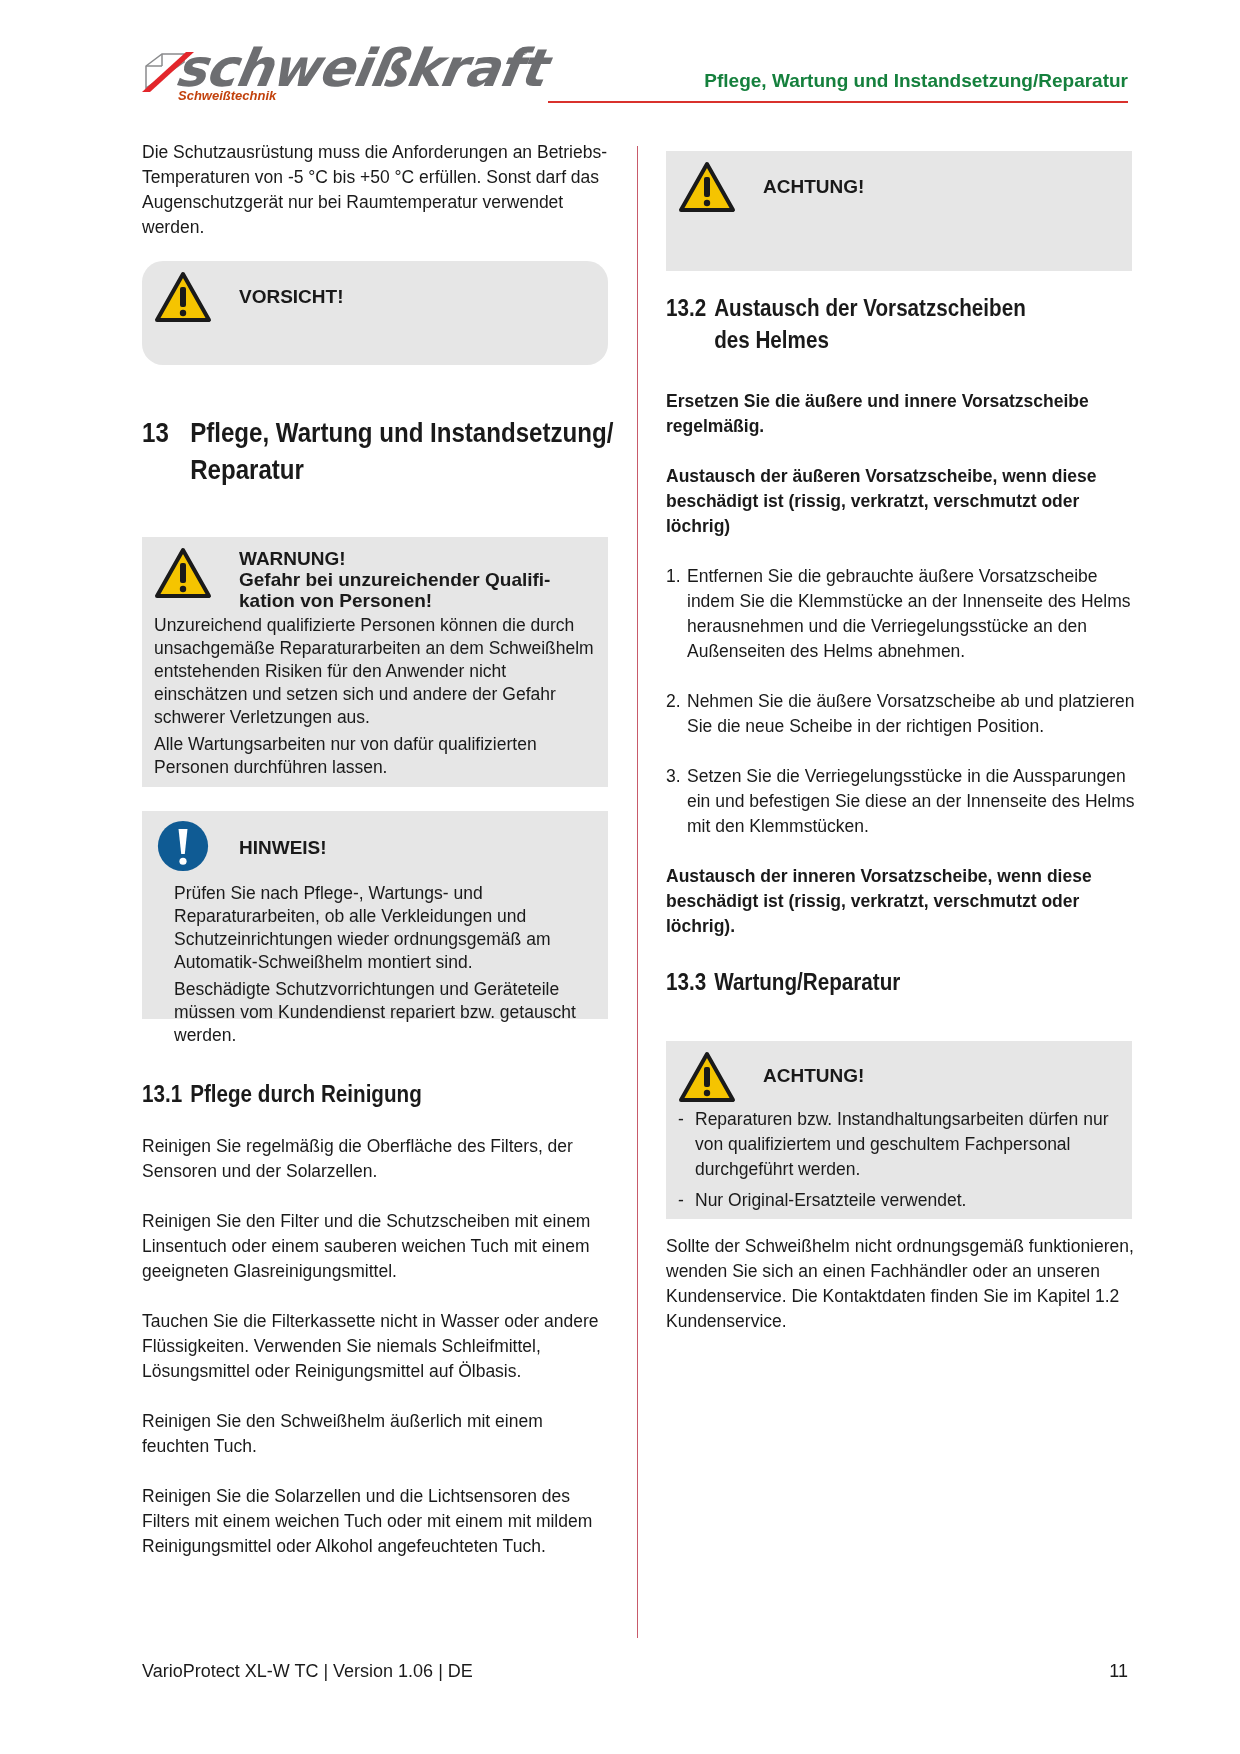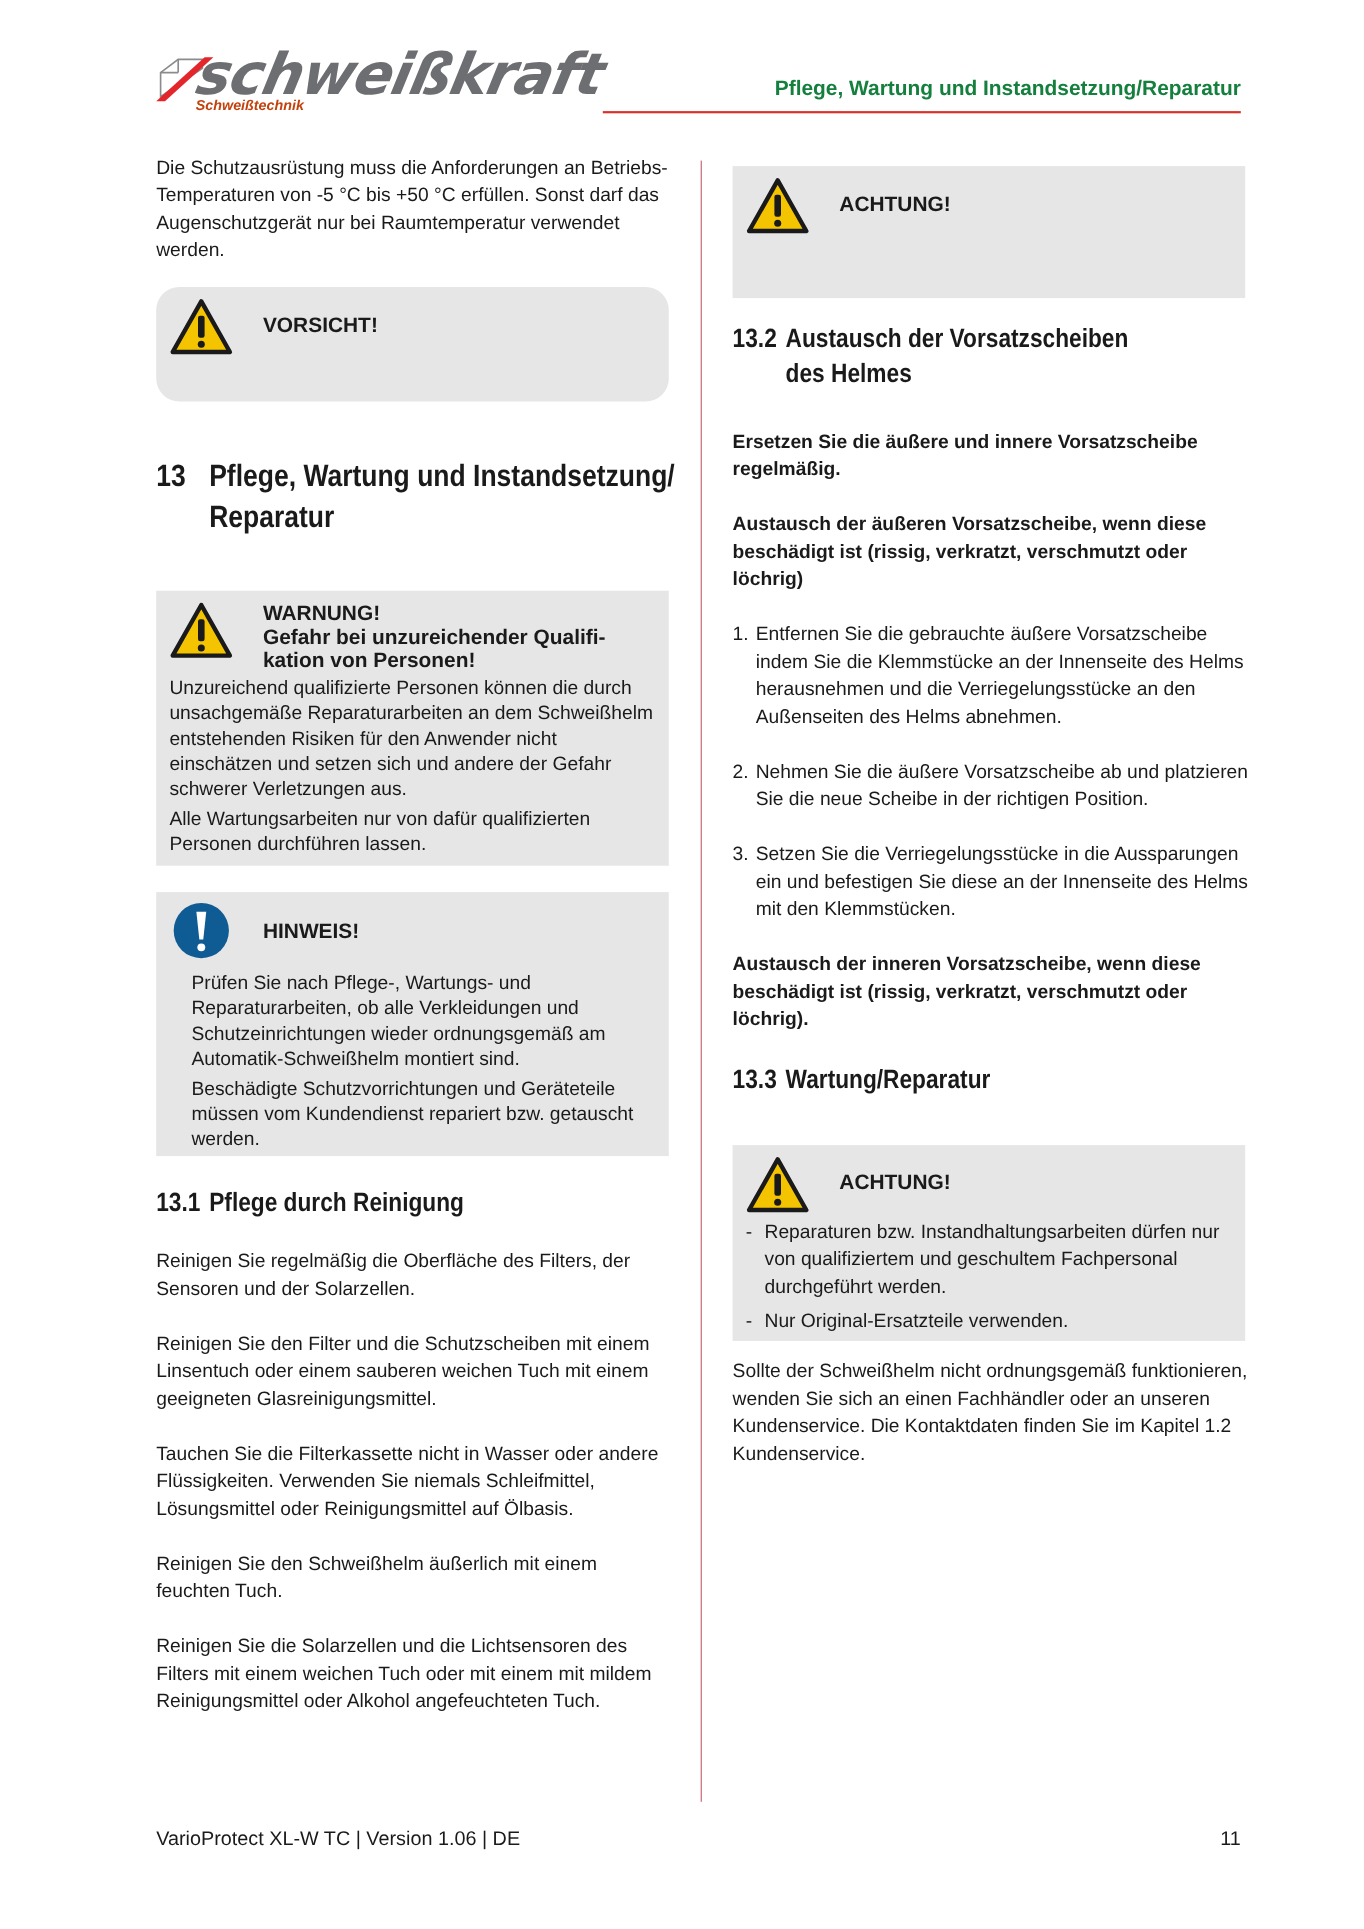--- a/index.html
+++ b/index.html
@@ -99,21 +99,21 @@
       <div>WARNUNG!</div>
       <div>Gefahr bei unzureichender Qualifi-</div>
       <div>kation von Personen!</div>
     </div>
     <div class="body" style="top:77px;">
       <p>Unzureichend qualifizierte Personen können die durch unsachgemäße Reparaturarbeiten an dem Schweißhelm entstehenden Risiken für den Anwender nicht einschätzen und setzen sich und andere der Gefahr schwerer Verletzungen aus.</p>
       <p>Alle Wartungsarbeiten nur von dafür qualifizierten Personen durchführen lassen.</p>
     </div>
   </div>
 
-  <div class="notice" style="top:811px;height:240px;">
+  <div class="notice" style="top:811px;height:208px;">
     <svg class="icon" style="top:9px;" viewBox="0 0 58 58">
       <circle cx="29" cy="29" r="28" fill="#0f5b94"></circle>
       <path d="M24,10 L34,10 L31,38 L27,38 Z" fill="#ffffff"></path>
       <circle cx="29" cy="46" r="4" fill="#ffffff"></circle>
     </svg>
     <div class="head" style="top:26px;">HINWEIS!</div>
     <div class="body" style="top:71px;margin-left:20px;">
       <p>Prüfen Sie nach Pflege-, Wartungs- und Reparaturarbeiten, ob alle Verkleidungen und Schutzeinrichtungen wieder ordnungsgemäß am Automatik-Schweißhelm montiert sind.</p>
       <p>Beschädigte Schutzvorrichtungen und Geräteteile müssen vom Kundendienst repariert bzw. getauscht werden.</p>
     </div>
@@ -163,21 +163,21 @@
   <div class="notice" style="top:1041px;height:178px;">
     <svg class="icon" viewBox="0 0 58 52">
       <polygon points="29,3 55,49 3,49" fill="#f5c400" stroke="#1a1a1a" stroke-width="4" stroke-linejoin="round"></polygon>
       <rect x="26" y="16" width="6" height="20" rx="2" fill="#1a1a1a"></rect>
       <circle cx="29" cy="42" r="3.2" fill="#1a1a1a"></circle>
     </svg>
     <div class="head" style="top:24px;">ACHTUNG!</div>
     <div class="body" style="top:66px;">
       <ul>
         <li>Reparaturen bzw. Instandhaltungsarbeiten dürfen nur von qualifiziertem und geschultem Fachpersonal durchgeführt werden.</li>
-        <li>Nur Original-Ersatzteile verwenden.</li>
+        <li>Nur Original-Ersatzteile verwendet.</li>
       </ul>
     </div>
   </div>
 
   <p class="p" style="top:1234px;">Sollte der Schweißhelm nicht ordnungsgemäß funktionieren, wenden Sie sich an einen Fachhändler oder an unseren Kundenservice. Die Kontaktdaten finden Sie im Kapitel 1.2 Kundenservice.</p>
 </div>
 
 <div class="footer-left">VarioProtect XL-W TC | Version 1.06 | DE</div>
 <div class="footer-right">11</div>
 

